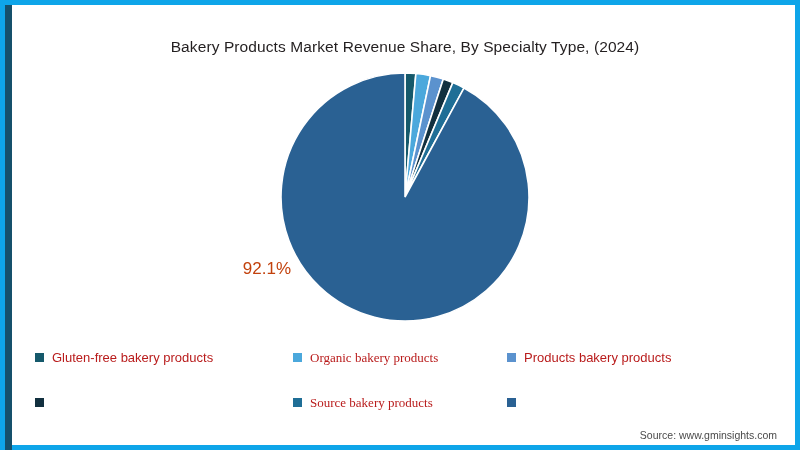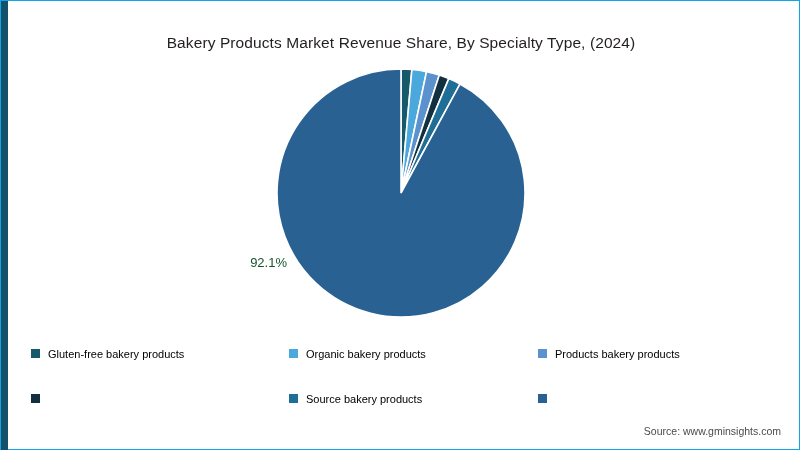--- a/index.html
+++ b/index.html
@@ -12,21 +12,21 @@
     height: 450px;
     font-family: "Liberation Sans", sans-serif;
     overflow: hidden;
   }
   #card {
     position: relative;
     width: 800px;
     height: 450px;
     box-sizing: border-box;
     background: #ffffff;
-    border: 1px solid #0ea5e9;
+    border: 5px solid #0ea5e9;
   }
   #left-accent {
     position: absolute;
     left: 0;
     top: 0;
     width: 7px;
     height: 450px;
     background: #15506b;
   }
   #chart-title {
@@ -51,52 +51,52 @@
     position: absolute;
     left: 275px;
     top: 11px;
   }
   #pct-label {
     position: absolute;
     left: 196px;
     top: 198px;
     width: 90px;
     text-align: right;
-    font-size: 13px;
-    color: #14532d;
+    font-size: 17px;
+    color: #c2410c;
   }
   #legend {
     position: absolute;
     left: 0;
     top: 330px;
     width: 800px;
   }
   .legend-row {
     display: flex;
     align-items: center;
     height: 45px;
     padding-left: 30px;
     box-sizing: border-box;
   }
   .legend-item {
     display: flex;
     align-items: center;
   }
   .legend-item.col0 { width: 258px; }
-  .legend-item.col1 { width: 249px; }
+  .legend-item.col1 { width: 214px; font-family: Liberation Serif, serif; }
   .legend-item.col2 { width: 250px; }
   .legend-swatch {
     width: 9px;
     height: 9px;
     margin-right: 8px;
     flex: none;
   }
   .legend-text {
-    font-size: 11px;
-    color: #000000;
+    font-size: 13px;
+    color: #b91c1c;
     white-space: nowrap;
   }
   #source {
     position: absolute;
     right: 18px;
     top: 424px;
     font-size: 10.5px;
     color: #4a4a4a;
     white-space: nowrap;
   }

